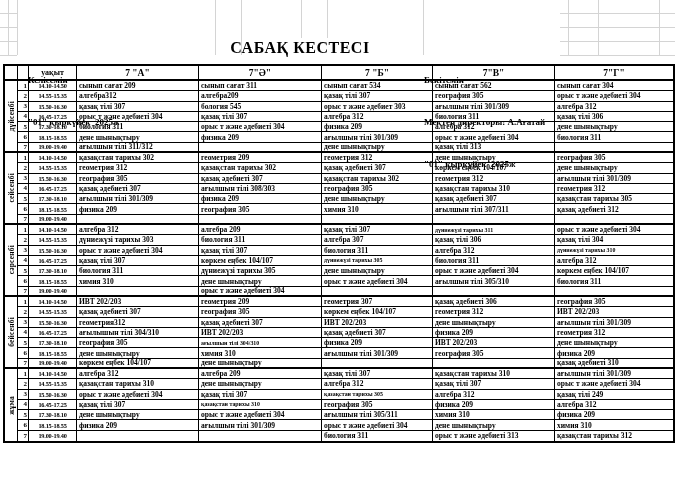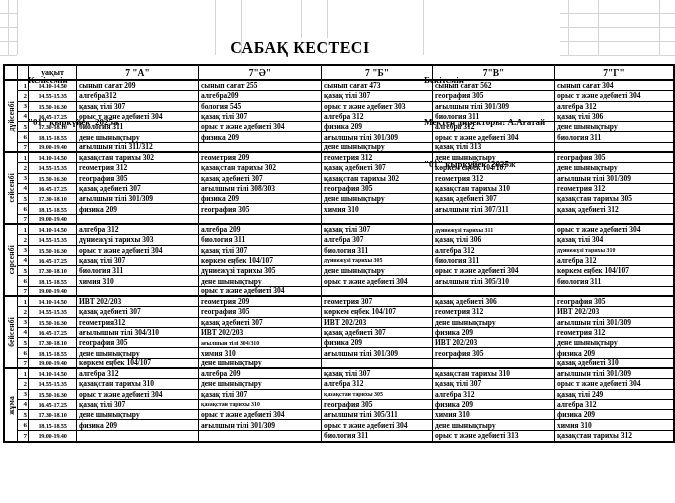--- a/index.html
+++ b/index.html
@@ -75,22 +75,22 @@
       <div class="cell chdr bb2">7"Ә"</div>
       <div class="cell chdr bb2">7 "Б"</div>
       <div class="cell chdr bb2">7"В"</div>
       <div class="cell chdr bb2 lastcol">7"Г"</div>
       <div class="cell day bb2">
         <span>дүйсенбі</span>
       </div>
       <div class="cell num">1</div>
       <div class="cell time">14.10-14.50</div>
       <div class="cell lesson">сынып сағат 209</div>
-      <div class="cell lesson">сынып сағат 255</div>
-      <div class="cell lesson">сынып сағат 473</div>
+      <div class="cell lesson">сынып сағат 311</div>
+      <div class="cell lesson">сынып сағат 534</div>
       <div class="cell lesson">сынып сағат 562</div>
       <div class="cell lesson lastcol">сынып сағат 304</div>
       <div class="cell num">2</div>
       <div class="cell time">14.55-15.35</div>
       <div class="cell lesson">алгебра312</div>
       <div class="cell lesson">алгебра209</div>
       <div class="cell lesson">қазақ тілі 307</div>
       <div class="cell lesson">география 305</div>
       <div class="cell lesson lastcol">орыс т және әдебиеті 304</div>
       <div class="cell num">3</div>

